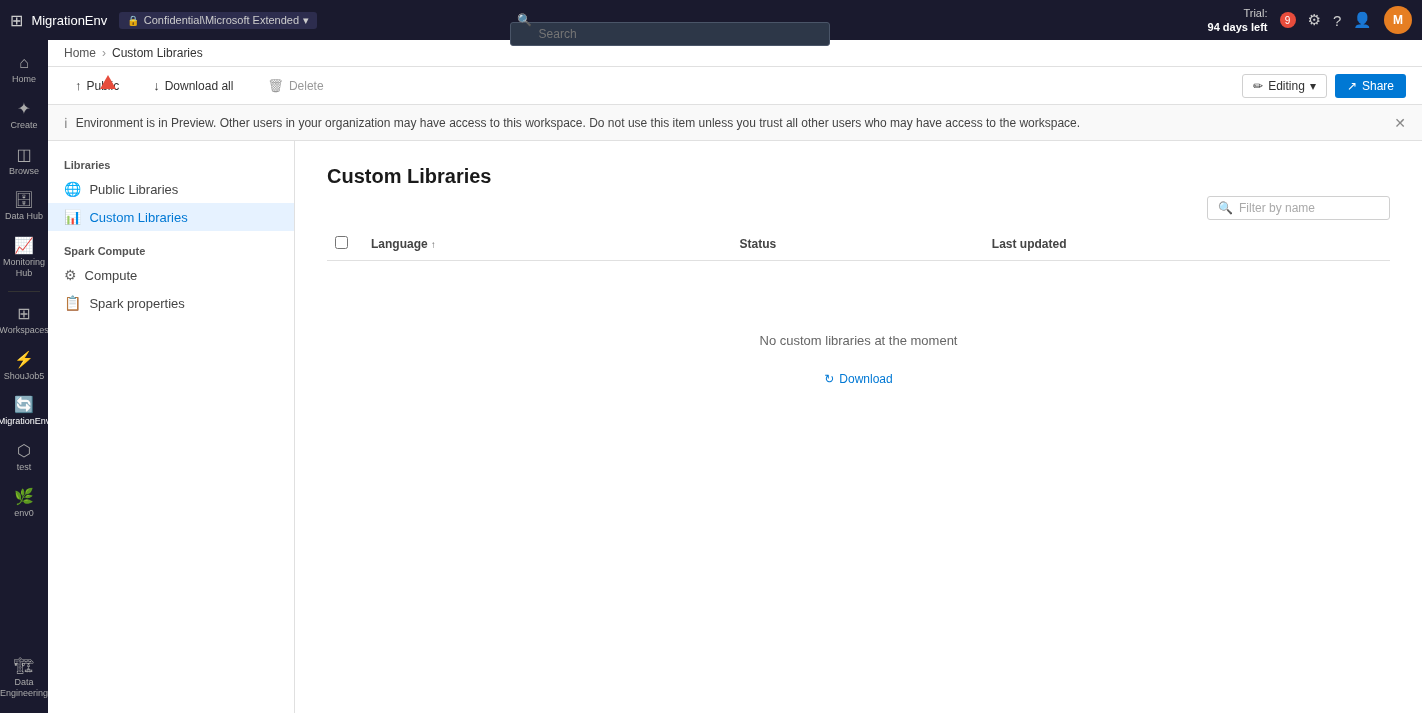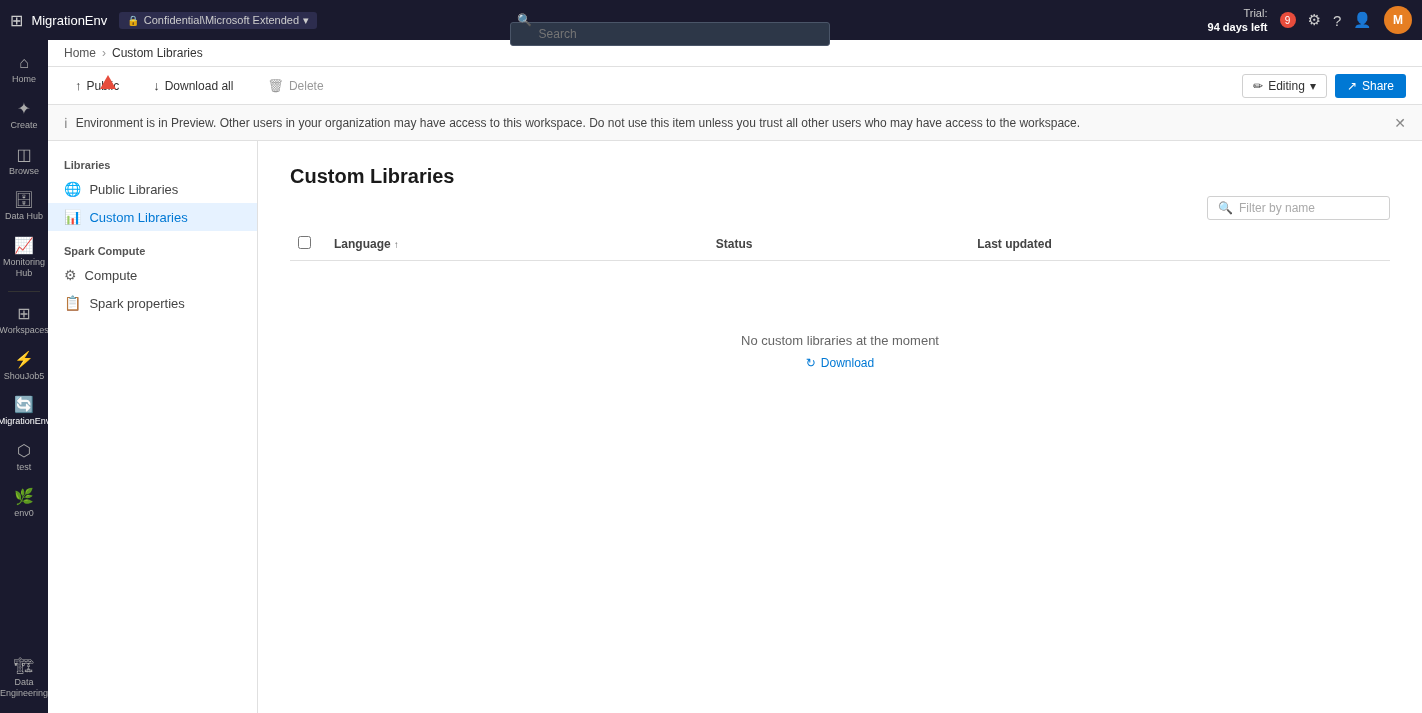--- a/index.html
+++ b/index.html
@@ -53,21 +53,21 @@
 
     
     .notification-banner { background: #f9f9f9; border-bottom: 1px solid #e0e0e0; padding: 8px 16px; display: flex; align-items: center; gap: 8px; font-size: 12px; color: #444; flex-shrink: 0; }
     .notification-icon { color: #888; font-size: 14px; }
     .notification-close { margin-left: auto; cursor: pointer; color: #888; font-size: 14px; }
 
     
     .panel-layout { display: flex; flex: 1; overflow: hidden; }
 
     
-    .side-panel { width: 210px; background: #fff; border-right: 1px solid #e0e0e0; padding: 12px 0; flex-shrink: 0; overflow-y: auto; }
+    .side-panel { width: 247px; background: #fff; border-right: 1px solid #e0e0e0; padding: 12px 0; flex-shrink: 0; overflow-y: auto; }
     .side-section-header { font-size: 11px; font-weight: 600; color: #555; padding: 6px 16px 4px; text-transform: none; }
     .side-nav-item { display: flex; align-items: center; gap: 8px; padding: 6px 16px; cursor: pointer; font-size: 13px; color: #444; border-radius: 0; }
     .side-nav-item.active { background: #e6f2ff; color: #0078d4; font-weight: 500; }
     .side-nav-item .side-icon { font-size: 14px; color: #666; }
     .side-nav-item.active .side-icon { color: #0078d4; }
     .side-section-divider { height: 8px; }
 
     
     .main-content { flex: 1; overflow-y: auto; padding: 24px 32px; background: #fff; }
     .page-title { font-size: 20px; font-weight: 600; color: #1a1a1a; margin-bottom: 8px; }
@@ -82,21 +82,21 @@
     
     .lib-table { width: 100%; border-collapse: collapse; }
     .lib-table thead tr { border-bottom: 1px solid #e0e0e0; }
     .lib-table th { text-align: left; font-size: 12px; font-weight: 600; color: #444; padding: 8px 12px; }
     .lib-table th.col-check { width: 32px; padding: 8px; }
     .lib-table td { padding: 12px; font-size: 13px; color: #333; }
     .col-sort { display: flex; align-items: center; gap: 3px; }
     .sort-icon { font-size: 10px; color: #666; }
 
     
-    .empty-state { display: flex; flex-direction: column; align-items: center; justify-content: center; padding: 60px 20px; gap: 4px; color: #666; font-size: 13px; }
+    .empty-state { display: flex; flex-direction: column; align-items: center; justify-content: center; padding: 60px 20px; gap: 20px; color: #666; font-size: 13px; }
     .refresh-btn { display: flex; align-items: center; gap: 5px; cursor: pointer; color: #0078d4; font-size: 12px; background: none; border: none; padding: 4px 8px; }
 
     
     .cursor-indicator { position: fixed; width: 0; height: 0; border-left: 8px solid transparent; border-right: 8px solid transparent; border-bottom: 14px solid #e74c3c; transform: rotate(0deg); pointer-events: none; z-index: 9999; top: 75px; left: 100px; }
   </style>
 </head>
 <body>
 
 <div class="topbar">
   <span class="topbar-grid-icon">⊞</span>

